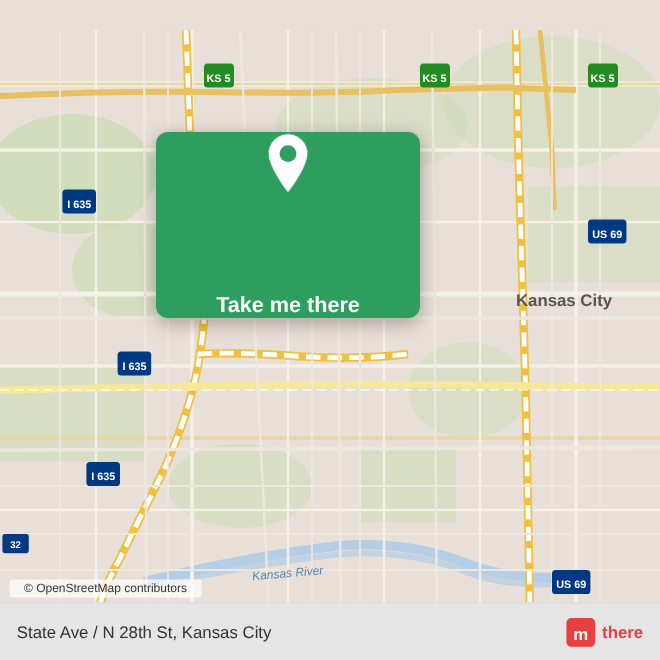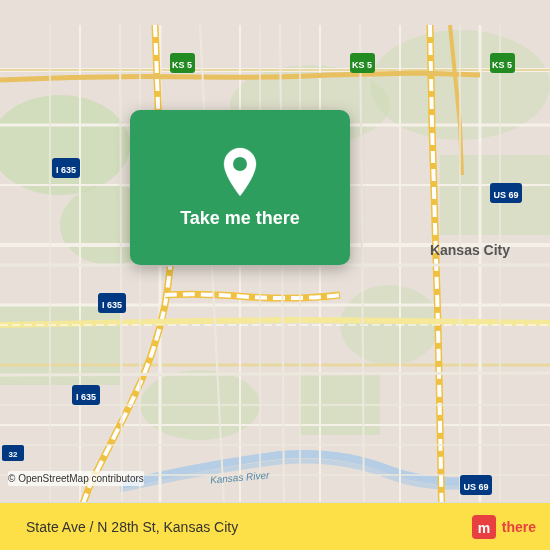--- a/index.html
+++ b/index.html
@@ -43,21 +43,21 @@
       position: absolute;
       top: 110px;
       left: 130px;
       width: 220px;
       height: 155px;
       background-color: #2e9e5e;
       border-radius: 10px;
       display: flex;
       flex-direction: column;
       align-items: center;
-      justify-content: center;
+      justify-content: space-between;
       box-shadow: 0 4px 15px rgba(0,0,0,0.3);
     }
 
     #pin-icon {
       width: 44px;
       height: 52px;
       margin-bottom: 10px;
     }
 
     #card-label {
@@ -66,22 +66,22 @@
       font-weight: bold;
       text-align: center;
     }
 
     
     #bottom-bar {
       position: absolute;
       bottom: 0;
       left: 0;
       width: 100%;
-      background-color: #fde047;
-      padding: 10px 14px 10px 26px;
+      background-color: #e5e5e5;
+      padding: 10px 14px 10px 14px;
       display: flex;
       align-items: center;
       justify-content: space-between;
       border-top: 1px solid #ddd;
       height: 48px;
     }
 
     #location-text {
       font-size: 14px;
       color: #333;
@@ -101,26 +101,26 @@
 
     #moovit-text {
       font-size: 14px;
       font-weight: bold;
       color: #e84040;
     }
 
     
     #osm-attr {
       position: absolute;
-      bottom: 64px;
+      bottom: 52px;
       left: 8px;
       font-size: 10px;
       color: #333;
       background: rgba(255,255,255,0.7);
-      padding: 2px 0;
+      padding: 2px 12px;
       border-radius: 2px;
     }
   </style>
 </head>
 <body>
 
 <div id="map-container">
 
   <div id="map-bg"></div>
 

